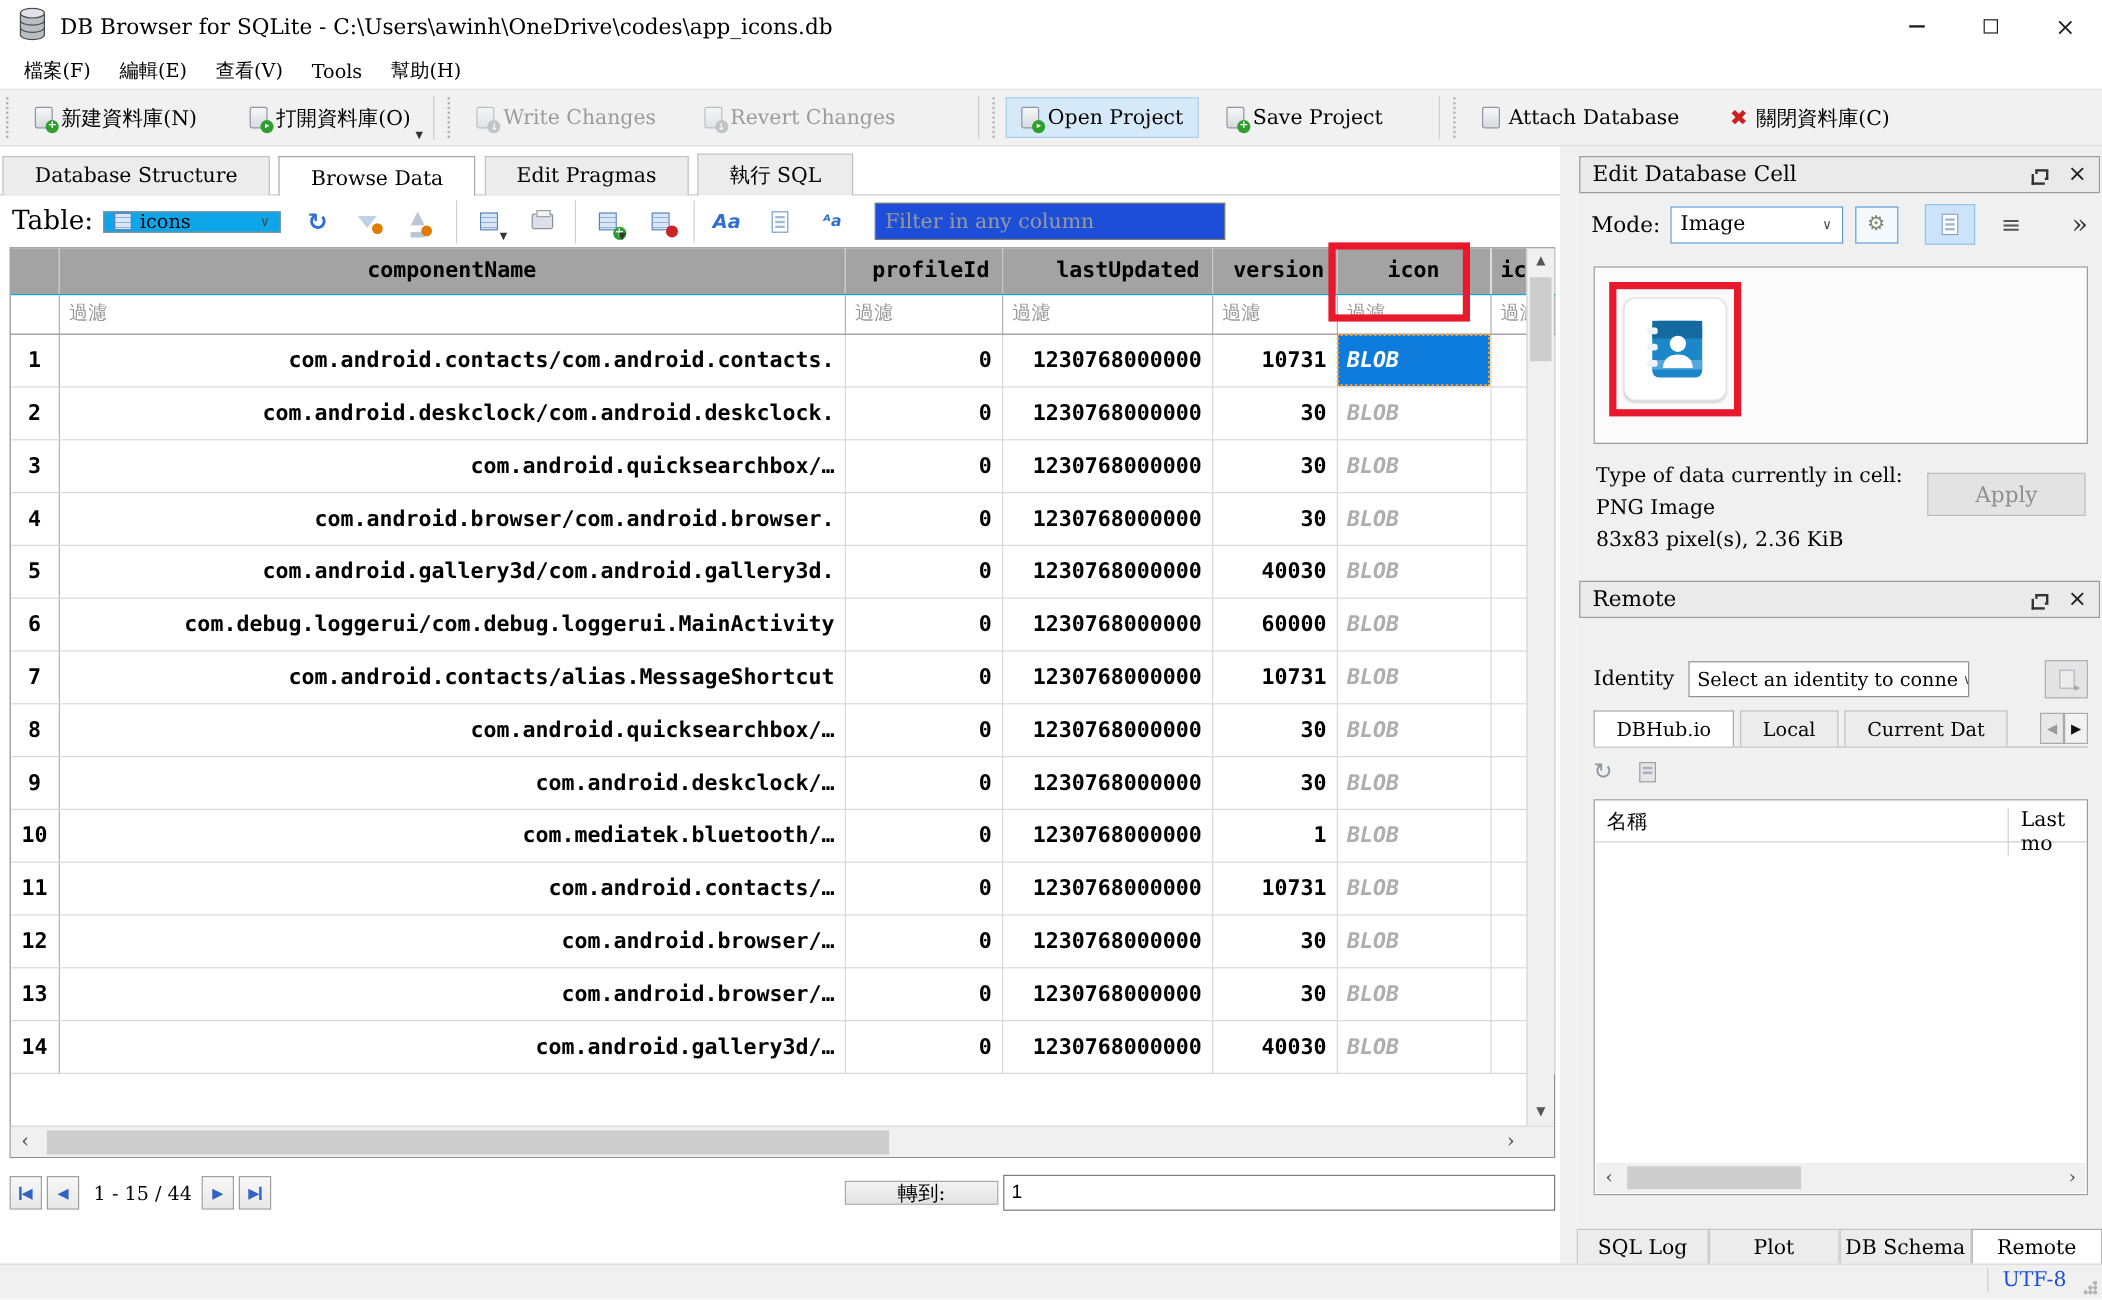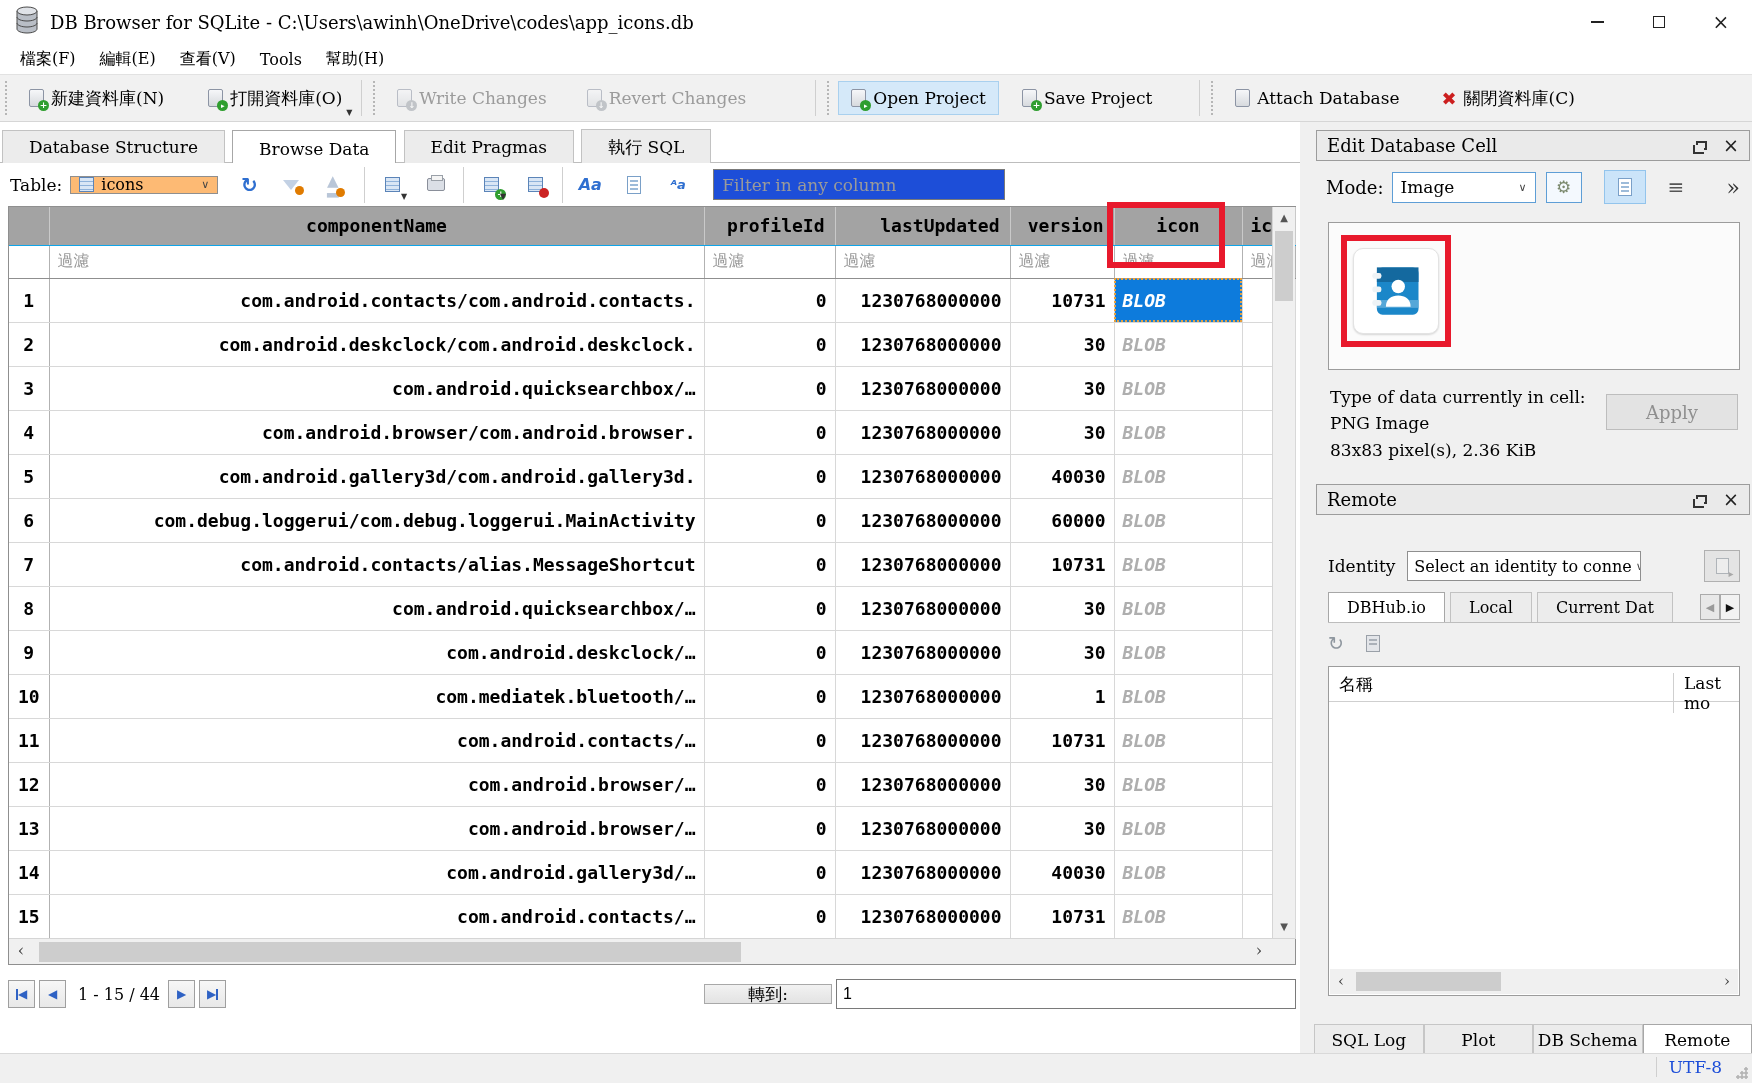--- a/index.html
+++ b/index.html
@@ -39,22 +39,22 @@
   .redx { color:#cc1f1f; font-size:18px; font-weight:bold; margin-right:7px; font-family:"DejaVu Sans",sans-serif; }
   .split-caret { font-size:8px; color:#333; position:absolute; bottom:-1px; right:2px; }
 
   
   #left { position:absolute; left:0; top:122px; width:1300px; height:925px; background:#fff; }
   #tabrow { position:absolute; top:0; left:0; right:0; height:41px; border-bottom:1px solid #bdbdbd; }
   .mtab { display:inline-block; margin-top:6px; padding:6px 26px; font-size:17px; background:#ececec; border:1px solid #c2c2c2; border-bottom:none; margin-left:2px; }
   .mtab.active { background:#fff; position:relative; top:2px; padding-top:8px; border-color:#a7a7a7; }
 
   #browsebar { position:absolute; top:41px; left:0; right:0; height:43px; display:flex; align-items:center; background:#fff; }
-  #browsebar .lbl { margin:0 8px 0 10px; font-size:17px; }
-  .combo { display:flex; align-items:center; background:#fdba74; border:1px solid #8f8f8f; height:18px; padding:0 8px; position:relative; }
+  #browsebar .lbl { margin:0 8px 0 10px; font-size:22px; }
+  .combo { display:flex; align-items:center; background:#0ea5e9; border:1px solid #8f8f8f; height:18px; padding:0 8px; position:relative; }
   #table-combo { width:148px; }
   .combo .chev { margin-left:auto; font-size:11px; color:#444; font-family:"DejaVu Sans",sans-serif; }
   .gicon { display:inline-block; width:15px; height:15px; background:repeating-linear-gradient(#d9e6f5 0 3px,#8fb2da 3px 4px); border:1px solid #5b84b8; margin-right:7px; }
   .bb-ic { position:relative; width:34px; height:30px; display:flex; align-items:center; justify-content:center; margin:0 2px; }
   .blue-g { color:#2f6fd0; font-size:20px; font-family:"DejaVu Sans",sans-serif; font-weight:bold; }
   .funnel { width:0; height:0; border:8px solid transparent; border-top:10px solid #c3d1e4; margin-top:8px; }
   .eject { color:#b9c6d8; font-size:15px; line-height:8px; font-family:"DejaVu Sans",sans-serif; }
   .printer { width:18px; height:13px; background:#dbdfe6; border:1px solid #8a8f9a; border-radius:2px; position:relative; }
   .printer::before { content:""; position:absolute; left:3px; top:-4px; width:10px; height:4px; background:#f4f4f4; border:1px solid #9aa0a8; }
   .docic { width:14px; height:18px; background:#fff; border:1px solid #7aa0c8; position:relative; }
@@ -463,29 +463,20 @@
           </tr>
           <tr>
             <td class="num">14</td>
             <td class="name">com.android.gallery3d/…</td>
             <td class="right">0</td>
             <td class="right">1230768000000</td>
             <td class="right">40030</td>
             <td class="blob">BLOB</td>
             <td class="stub"></td>
           </tr>
-          <tr>
-            <td class="num">15</td>
-            <td class="name">com.android.contacts/…</td>
-            <td class="right">0</td>
-            <td class="right">1230768000000</td>
-            <td class="right">10731</td>
-            <td class="blob">BLOB</td>
-            <td class="stub"></td>
-          </tr>
         </tbody>
     </table>
 
     <div id="ann-icon-col"></div>
 
     <div class="vscroll">
       <span class="arr up">▲</span>
       <span class="thumb"></span>
       <span class="arr down">▼</span>
     </div>

